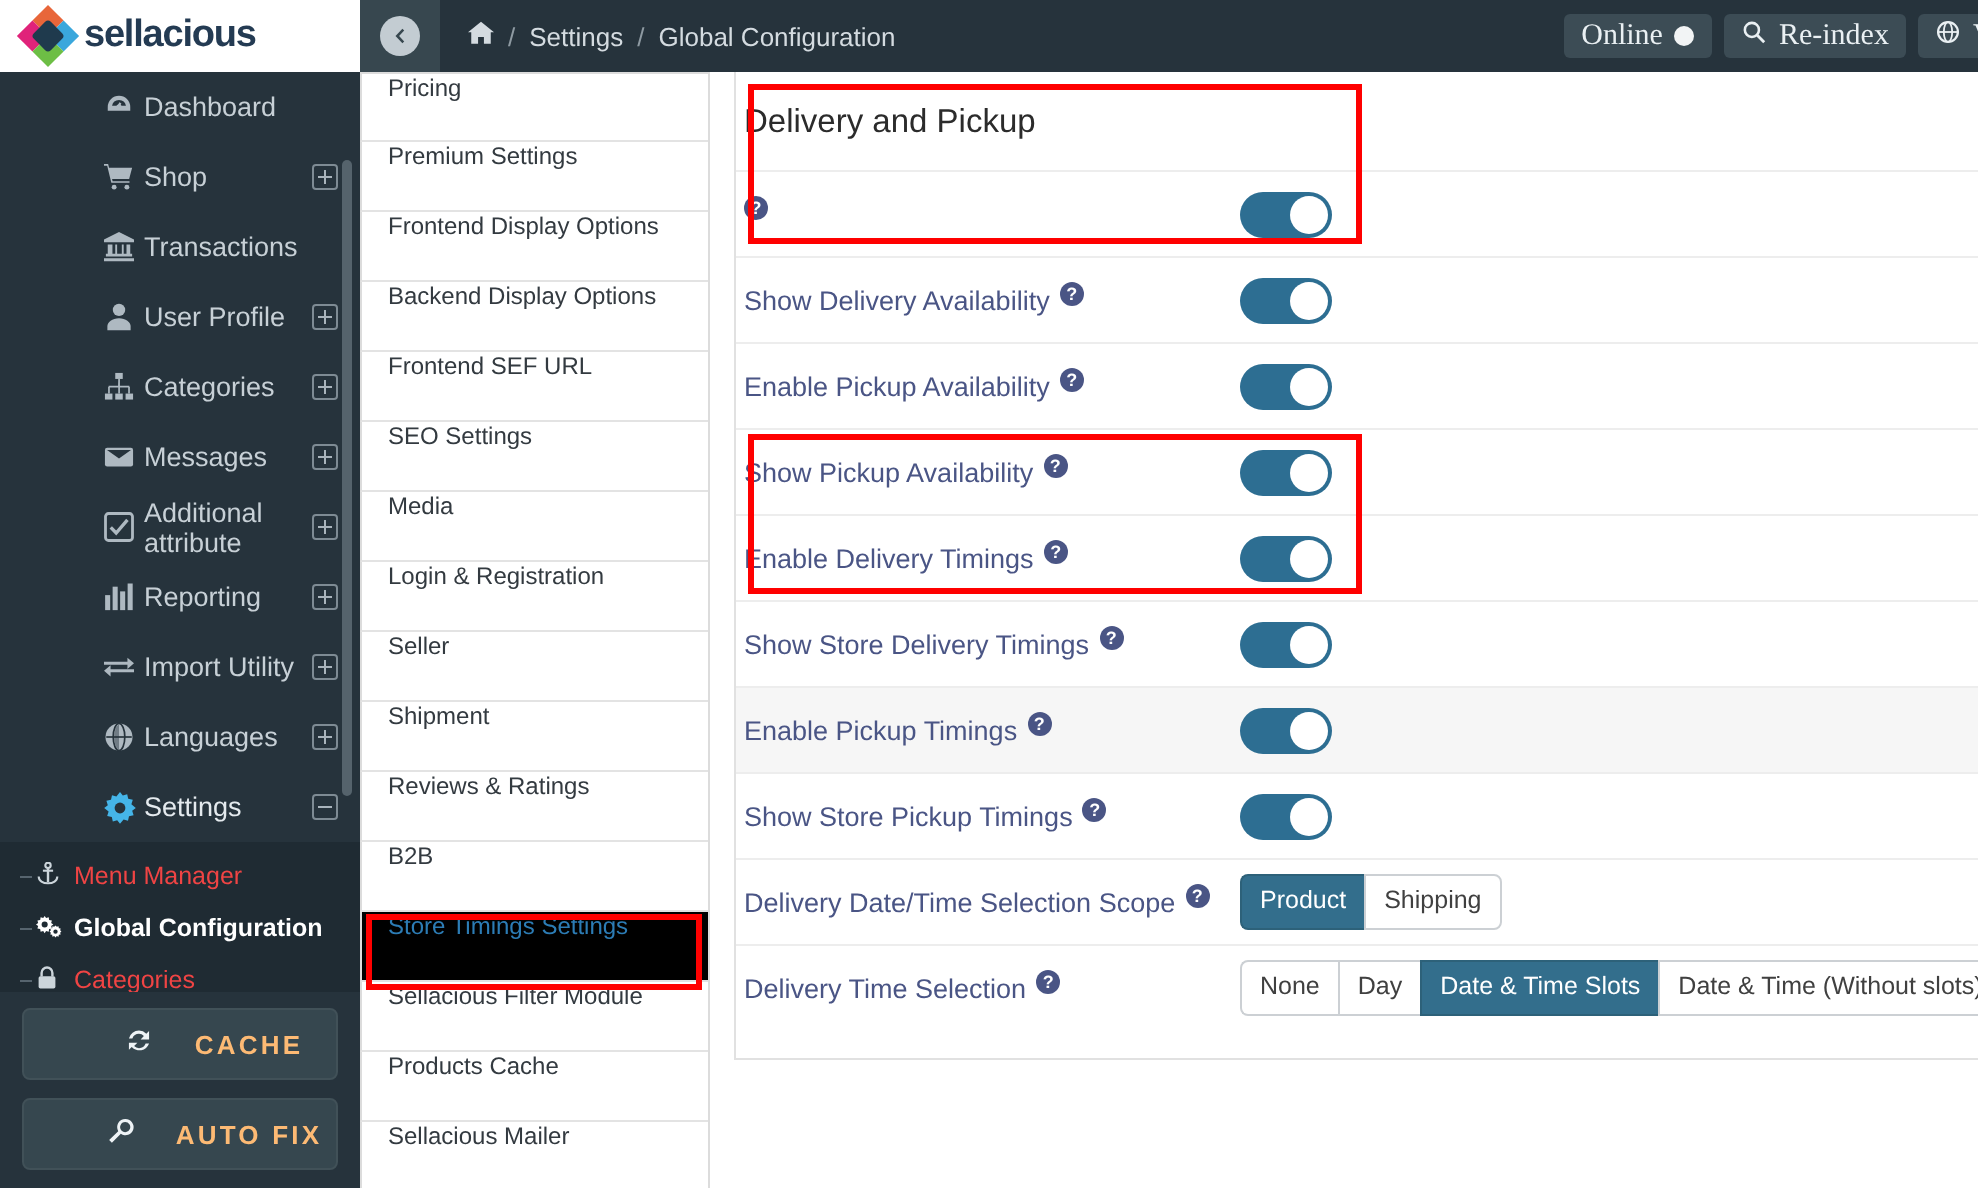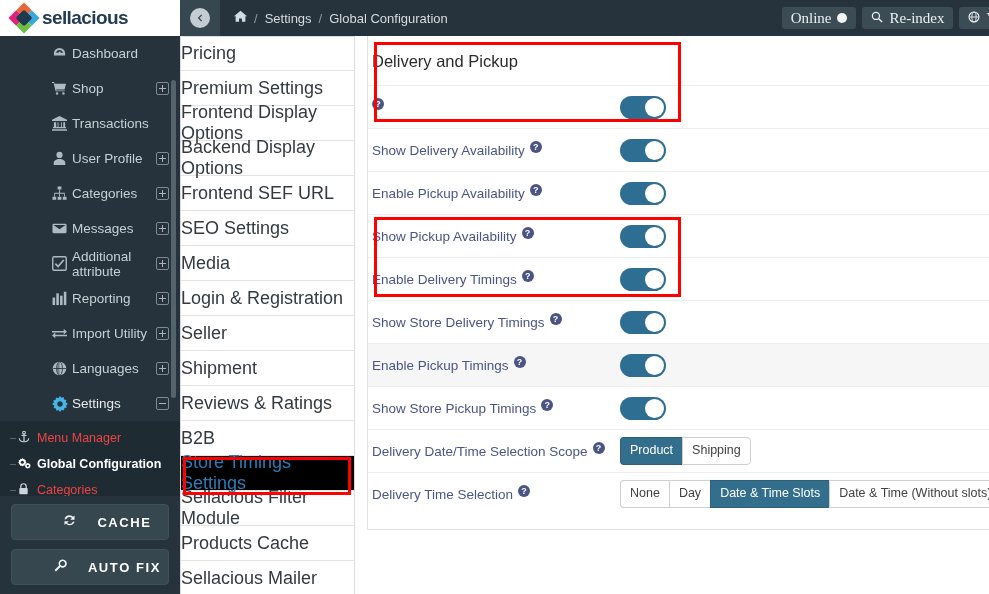--- a/index.html
+++ b/index.html
@@ -94,21 +94,21 @@
     height: 318px; background: #55636c; border-radius: 3px;
   }
 
   .side-actions {
     position: absolute; left: 0; bottom: 0; width: 180px;
     padding: 8px 11px 0 11px; background: #26333c;
   }
   .side-btn {
     height: 36px; margin-bottom: 9px;
     background: #36474f; border: 1px solid #415158;
-    border-radius: 4px; color: #ffffff;
+    border-radius: 4px; color: #fdba74;
     font-size: 13px; letter-spacing: 1.6px; font-weight: bold;
     display: flex; align-items: center; justify-content: center; gap: 21px;
     cursor: pointer;
     padding-left: 35px;
   }
   .side-btn .bico { font-size: 13px; }
 
   
   .right { flex: 1 1 auto; height: 594px; position: relative; background: #fff; }
 
@@ -153,22 +153,22 @@
     display: flex; height: 558px; position: relative;
   }
 
   
   .tablist {
     width: 175px; flex: 0 0 175px;
     background: #fff; border-right: 1px solid #dcdcdc;
     position: relative; overflow: hidden;
   }
   .tab-row {
-    height: 35px; display: flex; align-items: center;
-    font-size: 18px; color: #333a40;
+    height: 35px; display: flex; 
+    padding-left: 13px; font-size: 12px; color: #333a40;
     border-bottom: 1px solid #e3e3e3; border-left: 1px solid #dcdcdc;
     cursor: pointer; background: #fff;
   }
   .tab-row.first { border-top: 1px solid #dcdcdc; }
   .tab-row.active {
     color: #2c7cb5; background: #000000;
   }
   .tab-hl {
     position: absolute; left: 3px; width: 168px; height: 38px;
     border: 3px solid #ff0000; pointer-events: none; z-index: 5;

